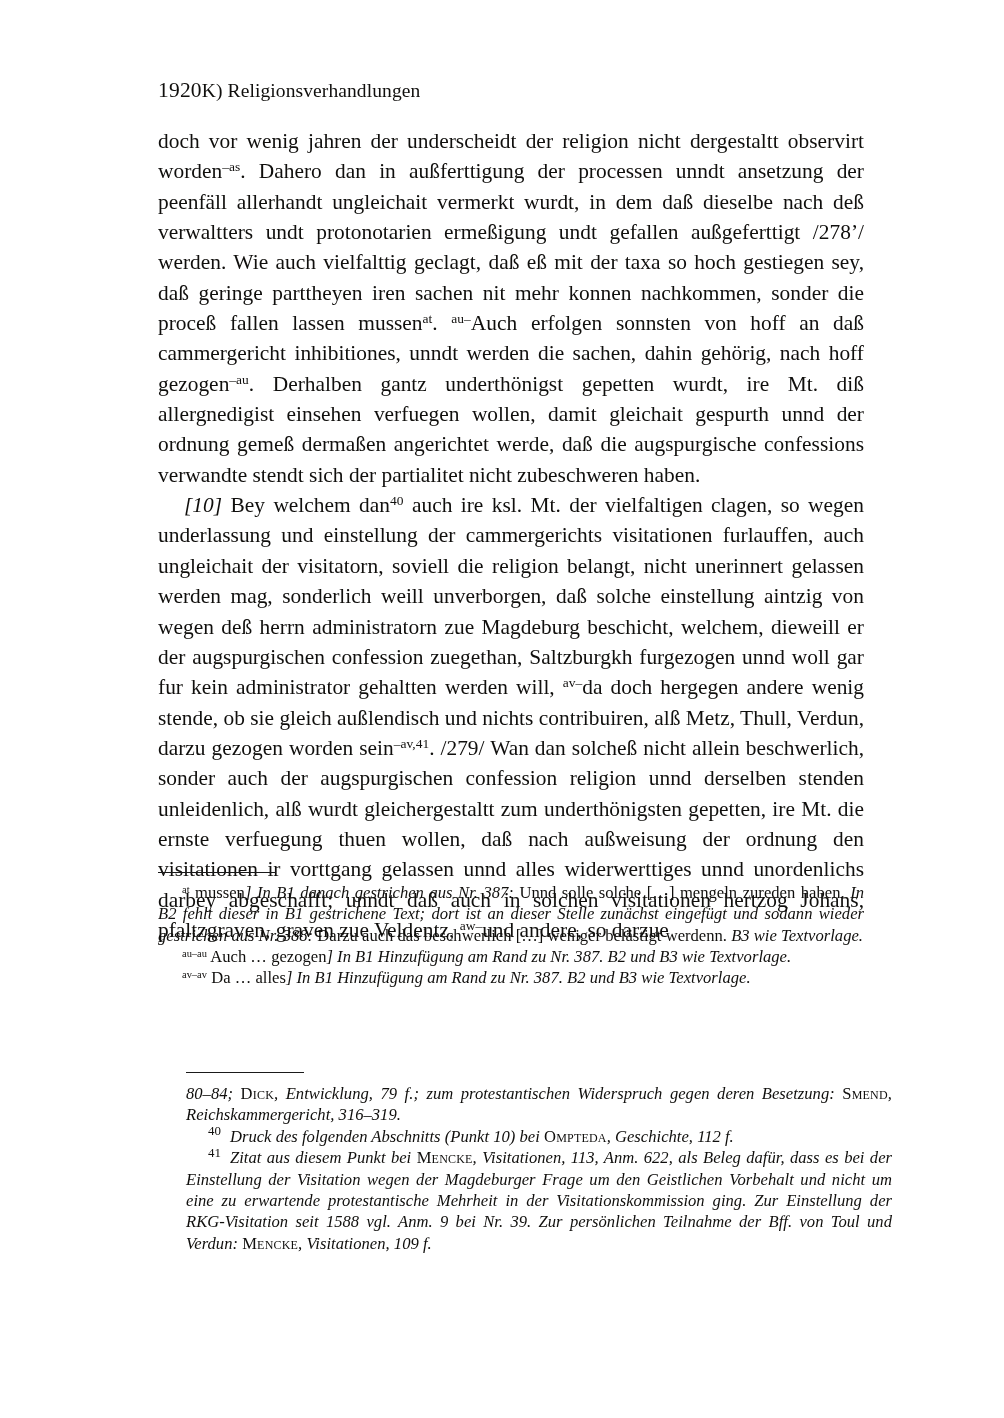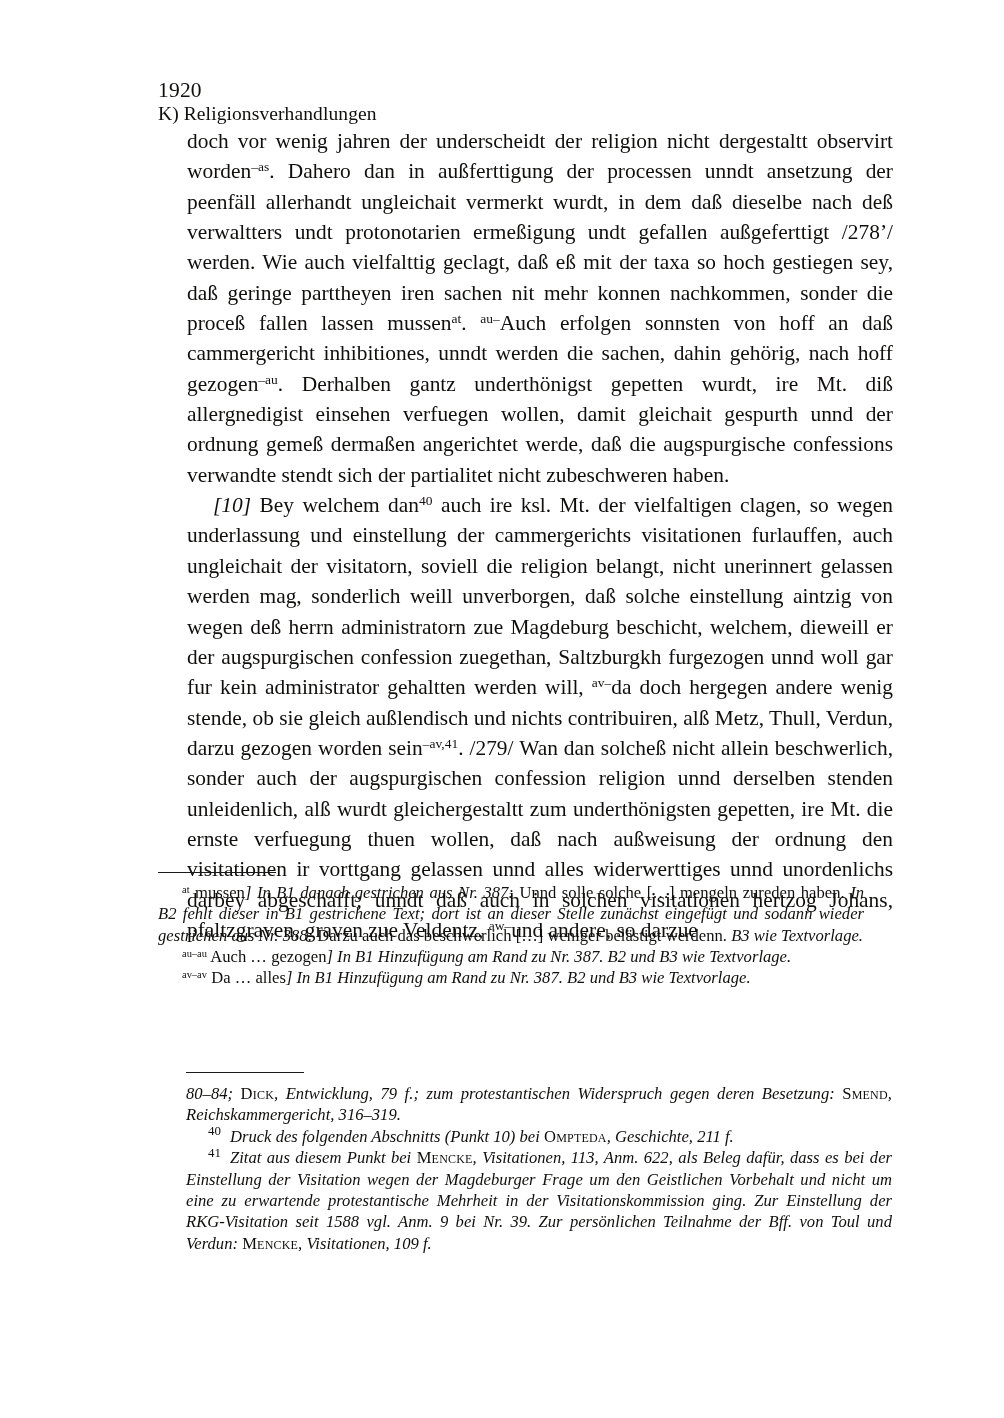--- a/index.html
+++ b/index.html
@@ -24,40 +24,38 @@
 
   
   .running-head {
     position: absolute;
     left: 158px;
     top: 78px;
     width: 706px;
     height: 28px;
     display: flex;
     align-items: baseline;
-    flex-direction: column;
   }
   .folio {
     font-size: 21.5px;
     letter-spacing: 0.2px;
   }
   .head-title {
     flex: 1;
     font-size: 19.5px;
     padding-right: 42px;
     letter-spacing: 0.1px;
   }
 
   
   .body-area {
     position: absolute;
     left: 158px;
     top: 126px;
     width: 706px;
-    margin-left: 29px;
   }
   p.body-par {
     margin: 0;
     font-size: 21.4px;
     line-height: 30.35px;
     text-align: justify;
     text-justify: inter-word;
     hyphens: manual;
     letter-spacing: 0.01px;
   }
@@ -150,18 +148,18 @@
         <p class="app-par hang"><sup>at</sup><span> mussen</span><span class="it">]</span><span class="it"> In B1 danach gestrichen aus Nr. 387:</span><span> Unnd solle solche […] mengeln zureden haben. </span><span class="it">In B2 fehlt dieser in B1 gestrichene Text; dort ist an dieser Stelle zunächst eingefügt und sodann wieder gestrichen aus Nr. 388:</span><span> Darzu auch das beschwerlich […] weniger belästigt werdenn. </span><span class="it">B3 wie Textvorlage.</span></p>
         <p class="app-par hang"><sup>au–au</sup><span> Auch … gezogen</span><span class="it">] In B1 Hinzufügung am Rand zu Nr. 387. B2 und B3 wie Textvorlage.</span></p>
         <p class="app-par hang"><sup>av–av</sup><span> Da … alles</span><span class="it">] In B1 Hinzufügung am Rand zu Nr. 387. B2 und B3 wie Textvorlage.</span></p>
       </div>
   </div>
 
   <div class="notes">
     <div class="notes-rule"></div>
     <div id="notes-list">
         <p class="note-par"><span>80–84; </span><span class="sc">Dick</span><span>, Entwicklung, 79 f.; zum protestantischen Widerspruch gegen deren Besetzung: </span><span class="sc">Smend</span><span>, Reichskammergericht, 316–319.</span></p>
-        <p class="note-par indent"><span class="note-num">40</span><span>Druck des folgenden Abschnitts (Punkt 10) bei </span><span class="sc">Ompteda</span><span>, Geschichte, 211 f.</span></p>
+        <p class="note-par indent"><span class="note-num">40</span><span>Druck des folgenden Abschnitts (Punkt 10) bei </span><span class="sc">Ompteda</span><span>, Geschichte, 112 f.</span></p>
         <p class="note-par indent"><span class="note-num">41</span><span>Zitat aus diesem Punkt bei </span><span class="sc">Mencke</span><span>, Visitationen, 113, Anm. 622, als Beleg dafür, dass es bei der Einstellung der Visitation wegen der Magdeburger Frage um den Geistlichen Vorbehalt und nicht um eine zu erwartende protestantische Mehrheit in der Visitationskommission ging. Zur Einstellung der RKG-Visitation seit 1588 vgl. Anm. 9 bei Nr. 39. Zur persönlichen Teilnahme der Bff. von Toul und Verdun: </span><span class="sc">Mencke</span><span>, Visitationen, 109 f.</span></p>
       </div>
   </div>
 
 </div>
 
 </body></html>

